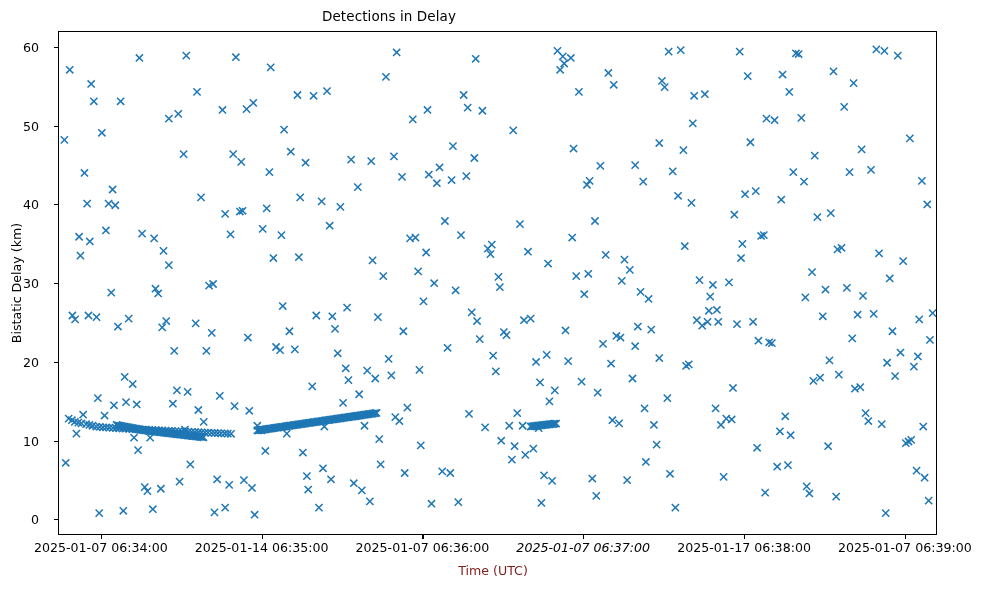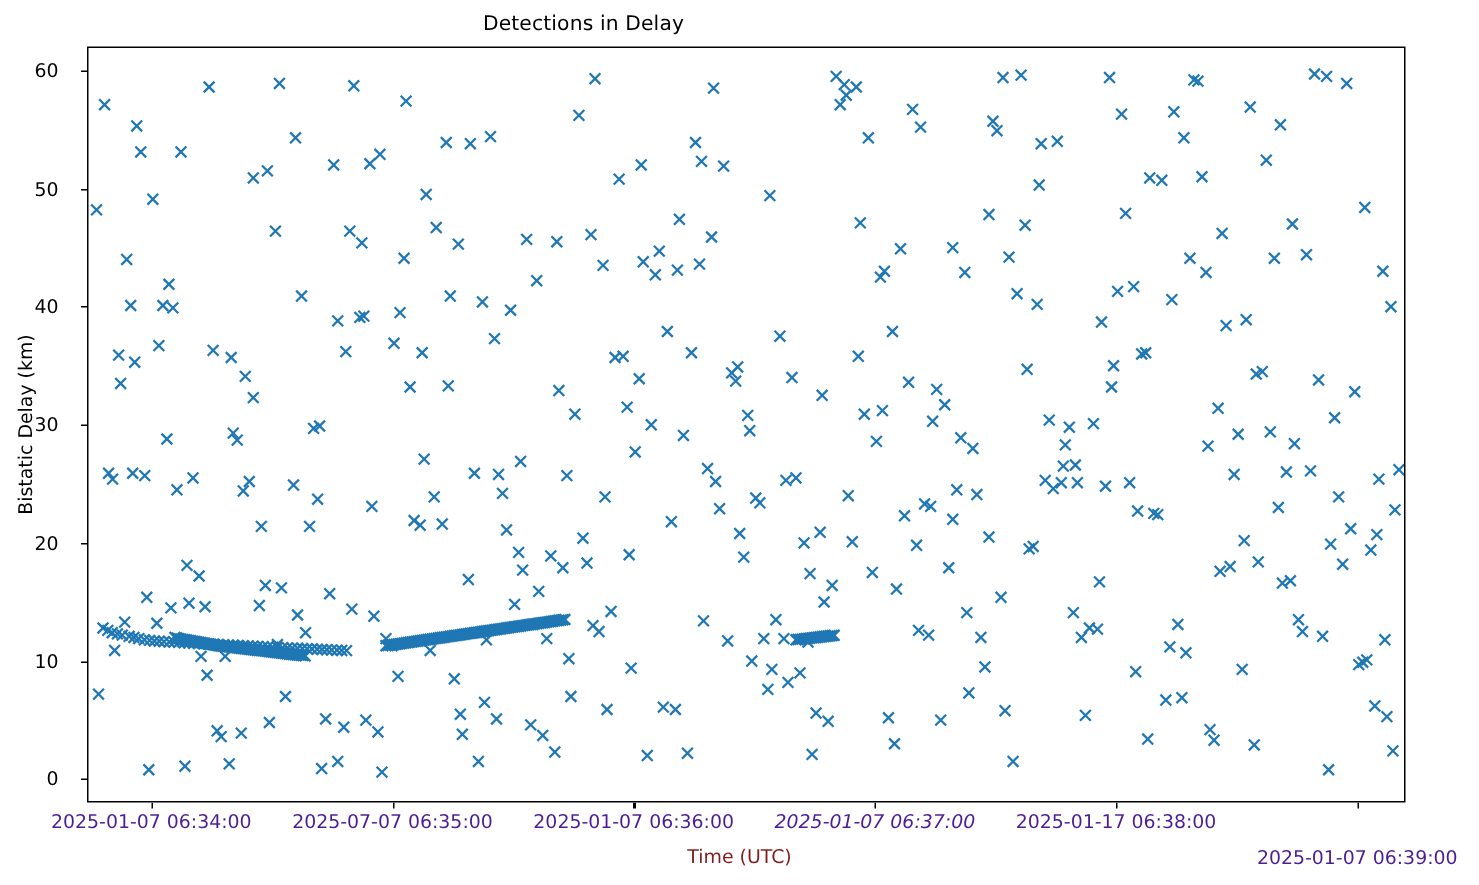--- a/index.html
+++ b/index.html
@@ -60,21 +60,21 @@
     position: absolute;
     width: 4px;
     height: 1.05px;
     background: #000000;
     left: 54px;
   }
   .xtick-label {
     position: absolute;
     top: 540px;
     font-size: 12.6px;
-    color: #4c1d95;
+    color: #000000;
     transform: translateX(-50%);
     white-space: nowrap;
   }
   .xtick-mark {
     position: absolute;
     top: 535px;
     width: 1.05px;
     height: 4px;
     background: #000000;
   }
@@ -122,29 +122,29 @@
       <div class="ytick-label" style="top: 283px;">30</div>
       <div class="ytick-mark" style="top: 283px;"></div>
       <div class="ytick-label" style="top: 204.25px;">40</div>
       <div class="ytick-mark" style="top: 204.25px;"></div>
       <div class="ytick-label" style="top: 125.5px;">50</div>
       <div class="ytick-mark" style="top: 125.5px;"></div>
       <div class="ytick-label" style="top: 46.75px;">60</div>
       <div class="ytick-mark" style="top: 46.75px;"></div>
       <div class="xtick-label" style="left: 100.878px;">2025-01-07 06:34:00</div>
       <div class="xtick-mark" style="left: 100.878px;"></div>
-      <div class="xtick-label" style="left: 261.671px;">2025-07-07 06:35:00</div>
+      <div class="xtick-label" style="left: 261.671px;">2025-01-14 06:35:00</div>
       <div class="xtick-mark" style="left: 261.671px;"></div>
       <div class="xtick-label" style="left: 422.463px; text-align: right;">2025-01-07 06:36:00</div>
       <div class="xtick-mark" style="left: 422.463px;"></div>
       <div class="xtick-label" style="left: 583.256px; font-style: italic;">2025-01-07 06:37:00</div>
       <div class="xtick-mark" style="left: 583.256px;"></div>
       <div class="xtick-label" style="left: 744.049px;">2025-01-17 06:38:00</div>
       <div class="xtick-mark" style="left: 744.049px;"></div>
-      <div class="xtick-label" style="left: 904.841px; margin-top: 24px;">2025-01-07 06:39:00</div>
+      <div class="xtick-label" style="left: 904.841px;">2025-01-07 06:39:00</div>
       <div class="xtick-mark" style="left: 904.841px;"></div>
     </div>
 
   <div id="axes">
     <svg id="plot-canvas" width="879" height="504" viewBox="0 0 879 504">
         <g stroke="#1f77b4" stroke-width="1.5" stroke-linecap="butt" fill="none">
           <path d="M6.05,383.06L13.25,390.26M6.05,390.26L13.25,383.06"></path>
           <path d="M9.26,384.64L16.46,391.84M9.26,391.84L16.46,384.64"></path>
           <path d="M12.21,386.21L19.41,393.41M12.21,393.41L19.41,386.21"></path>
           <path d="M15.70,387.00L22.90,394.20M15.70,394.20L22.90,387.00"></path>

